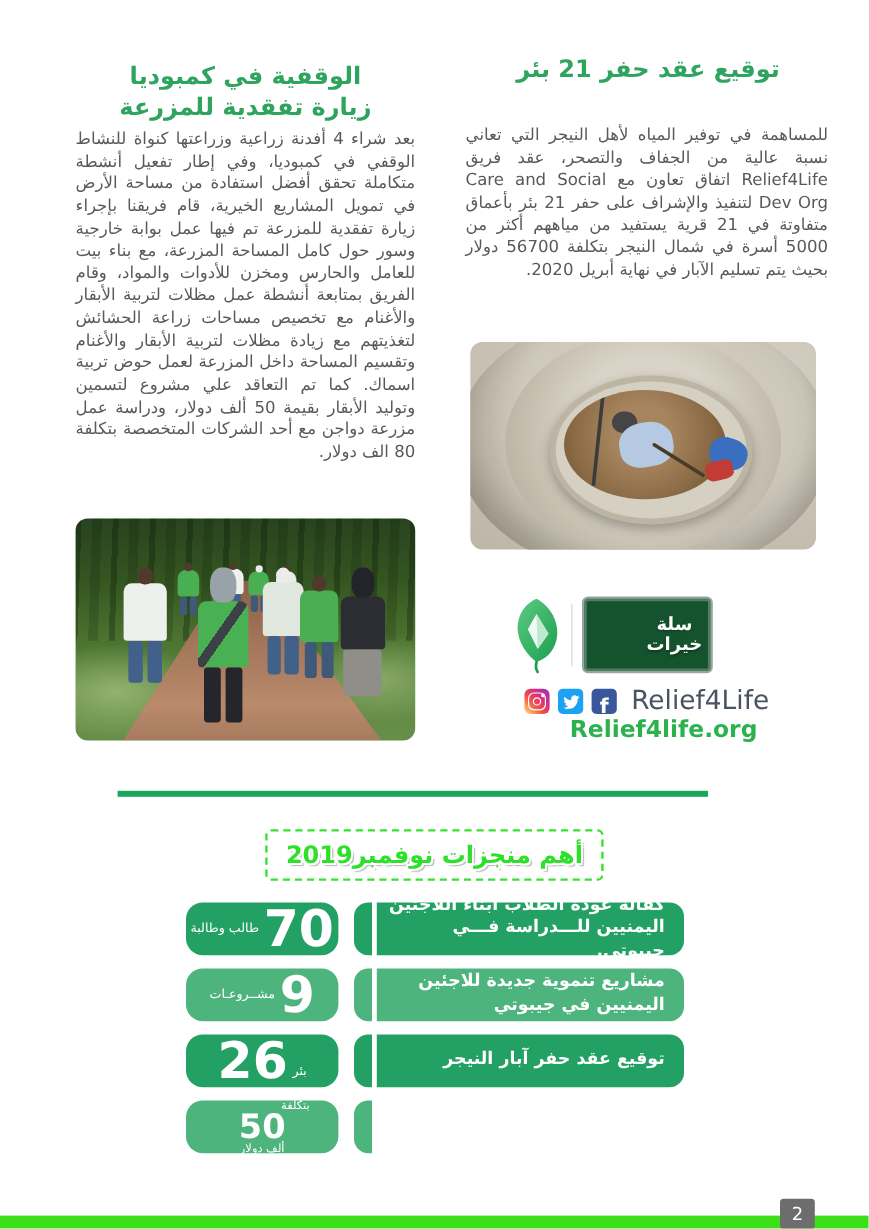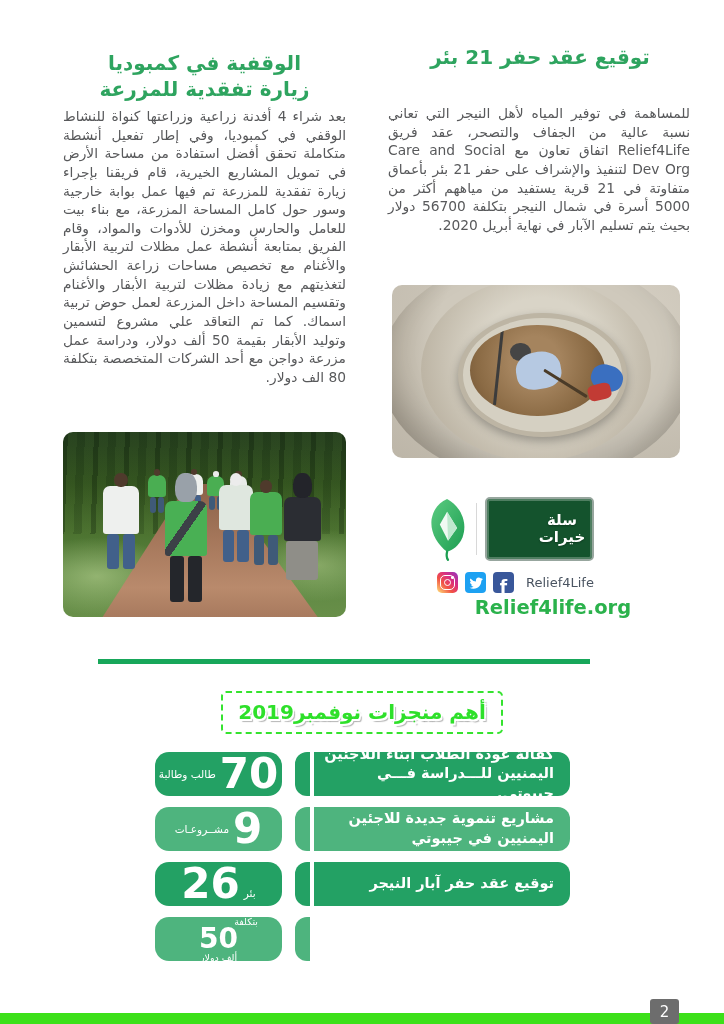--- a/index.html
+++ b/index.html
@@ -75,21 +75,21 @@
   #social{position:absolute;left:437px;top:572px;display:flex;align-items:center;gap:7px;}
   .sicon{width:21px;height:21px;border-radius:5px;position:relative;flex-shrink:0;}
   .ig{background:linear-gradient(45deg,#fed373 5%,#f15245 38%,#d92e7f 65%,#9b36b7 95%);}
   .ig .fr{position:absolute;inset:3px;border:1.7px solid #fff;border-radius:5px;}
   .ig .ln{position:absolute;inset:6.7px;border:1.7px solid #fff;border-radius:50%;}
   .ig .dt{position:absolute;right:4px;top:4px;width:2.6px;height:2.6px;background:#fff;border-radius:50%;}
   .tw{background:#1da1f2;display:flex;align-items:center;justify-content:center;border-radius:4px;}
   .fb{background:#39579a;color:#fff;overflow:hidden;border-radius:4px;
       display:flex;align-items:flex-end;justify-content:center;}
   .fb b{font-size:17px;line-height:.9;font-weight:bold;transform:translateY(2px);}
-  .handle{color:#4a5461;font-size:13px;margin-left:5px;}
+  .handle{color:#4a5461;font-size:22px;margin-left:5px;}
   #website{position:absolute;left:428px;top:596px;width:250px;text-align:center;
            color:#2bb24c;font-weight:bold;font-size:19.5px;}
 
   
   #divider{position:absolute;left:98px;top:659px;width:492px;height:5px;background:#17a75a;}
   #banner-wrap{position:absolute;left:0;top:691px;width:724px;text-align:center;}
   .banner{display:inline-block;border:2.5px dashed #35e32f;border-radius:5px;padding:7px 15px 8px;
           color:#2ee02a;font-weight:bold;font-size:20px;direction:rtl;
           text-shadow:-1.5px -1.5px 0 #fff,1.5px -1.5px 0 #fff,-1.5px 1.5px 0 #fff,
                       1.5px 1.5px 0 #fff,2.5px 2.5px 1px rgba(110,110,110,.5);}

